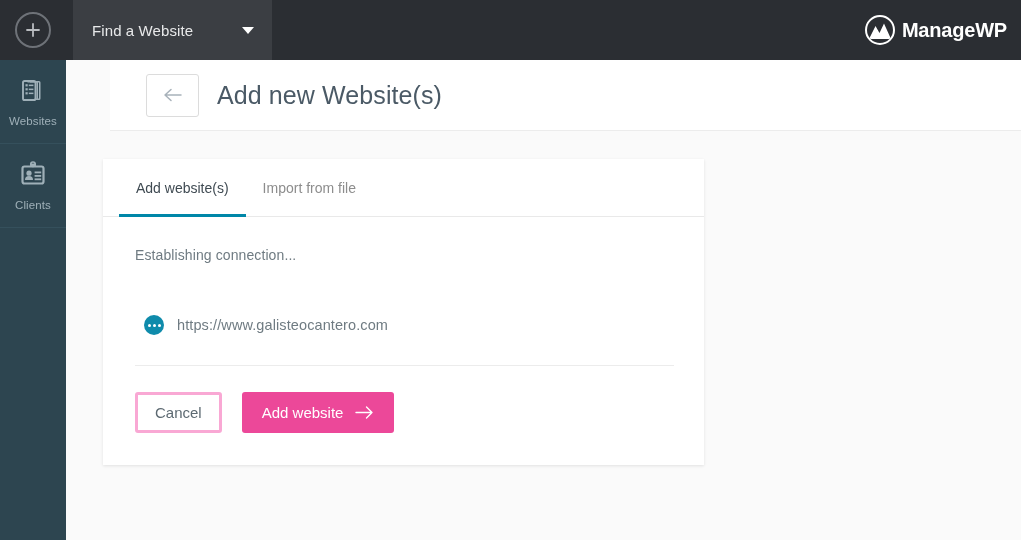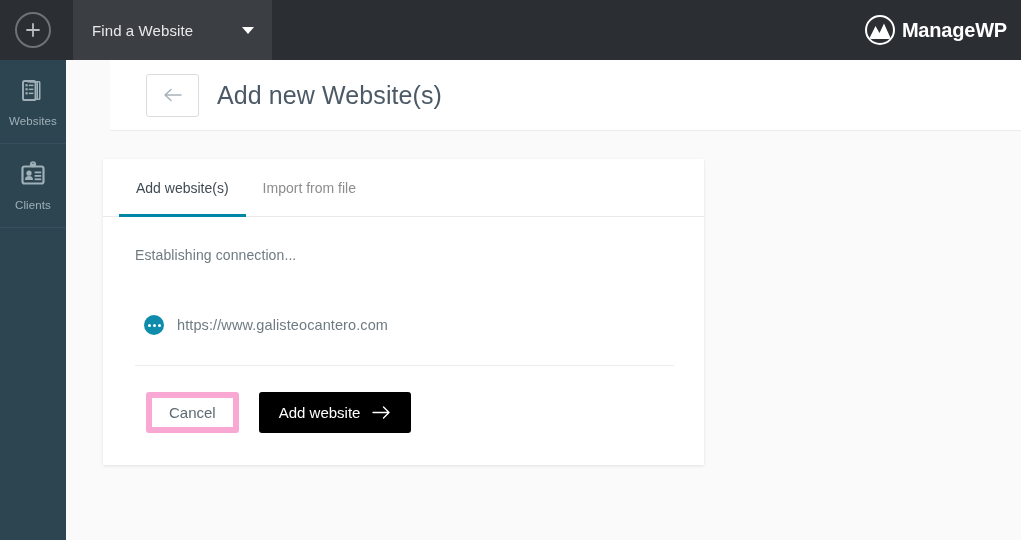--- a/index.html
+++ b/index.html
@@ -244,35 +244,34 @@
   .actions {
     display: flex;
     align-items: center;
     gap: 20px;
     padding: 26px 0 32px 0;
   }
   .btn-cancel {
     height: 41px;
     min-width: 79px;
     padding: 0 17px;
-    border: 6px solid #f9a8d4;
+    border: 3px solid #f9a8d4;
     border-radius: 3px;
     background: #ffffff;
     color: #5d6a72;
     font-size: 15px;
     font-family: "Liberation Sans", sans-serif;
     cursor: pointer;
-    margin-left: 11px;
   }
   .btn-add {
     height: 41px;
     padding: 0 20px;
     border: none;
     border-radius: 3px;
-    background: #000000;
+    background: #ec4899;
     color: #ffffff;
     font-size: 15px;
     font-family: "Liberation Sans", sans-serif;
     display: flex;
     align-items: center;
     gap: 12px;
     cursor: default;
   }
 </style>
 </head>

